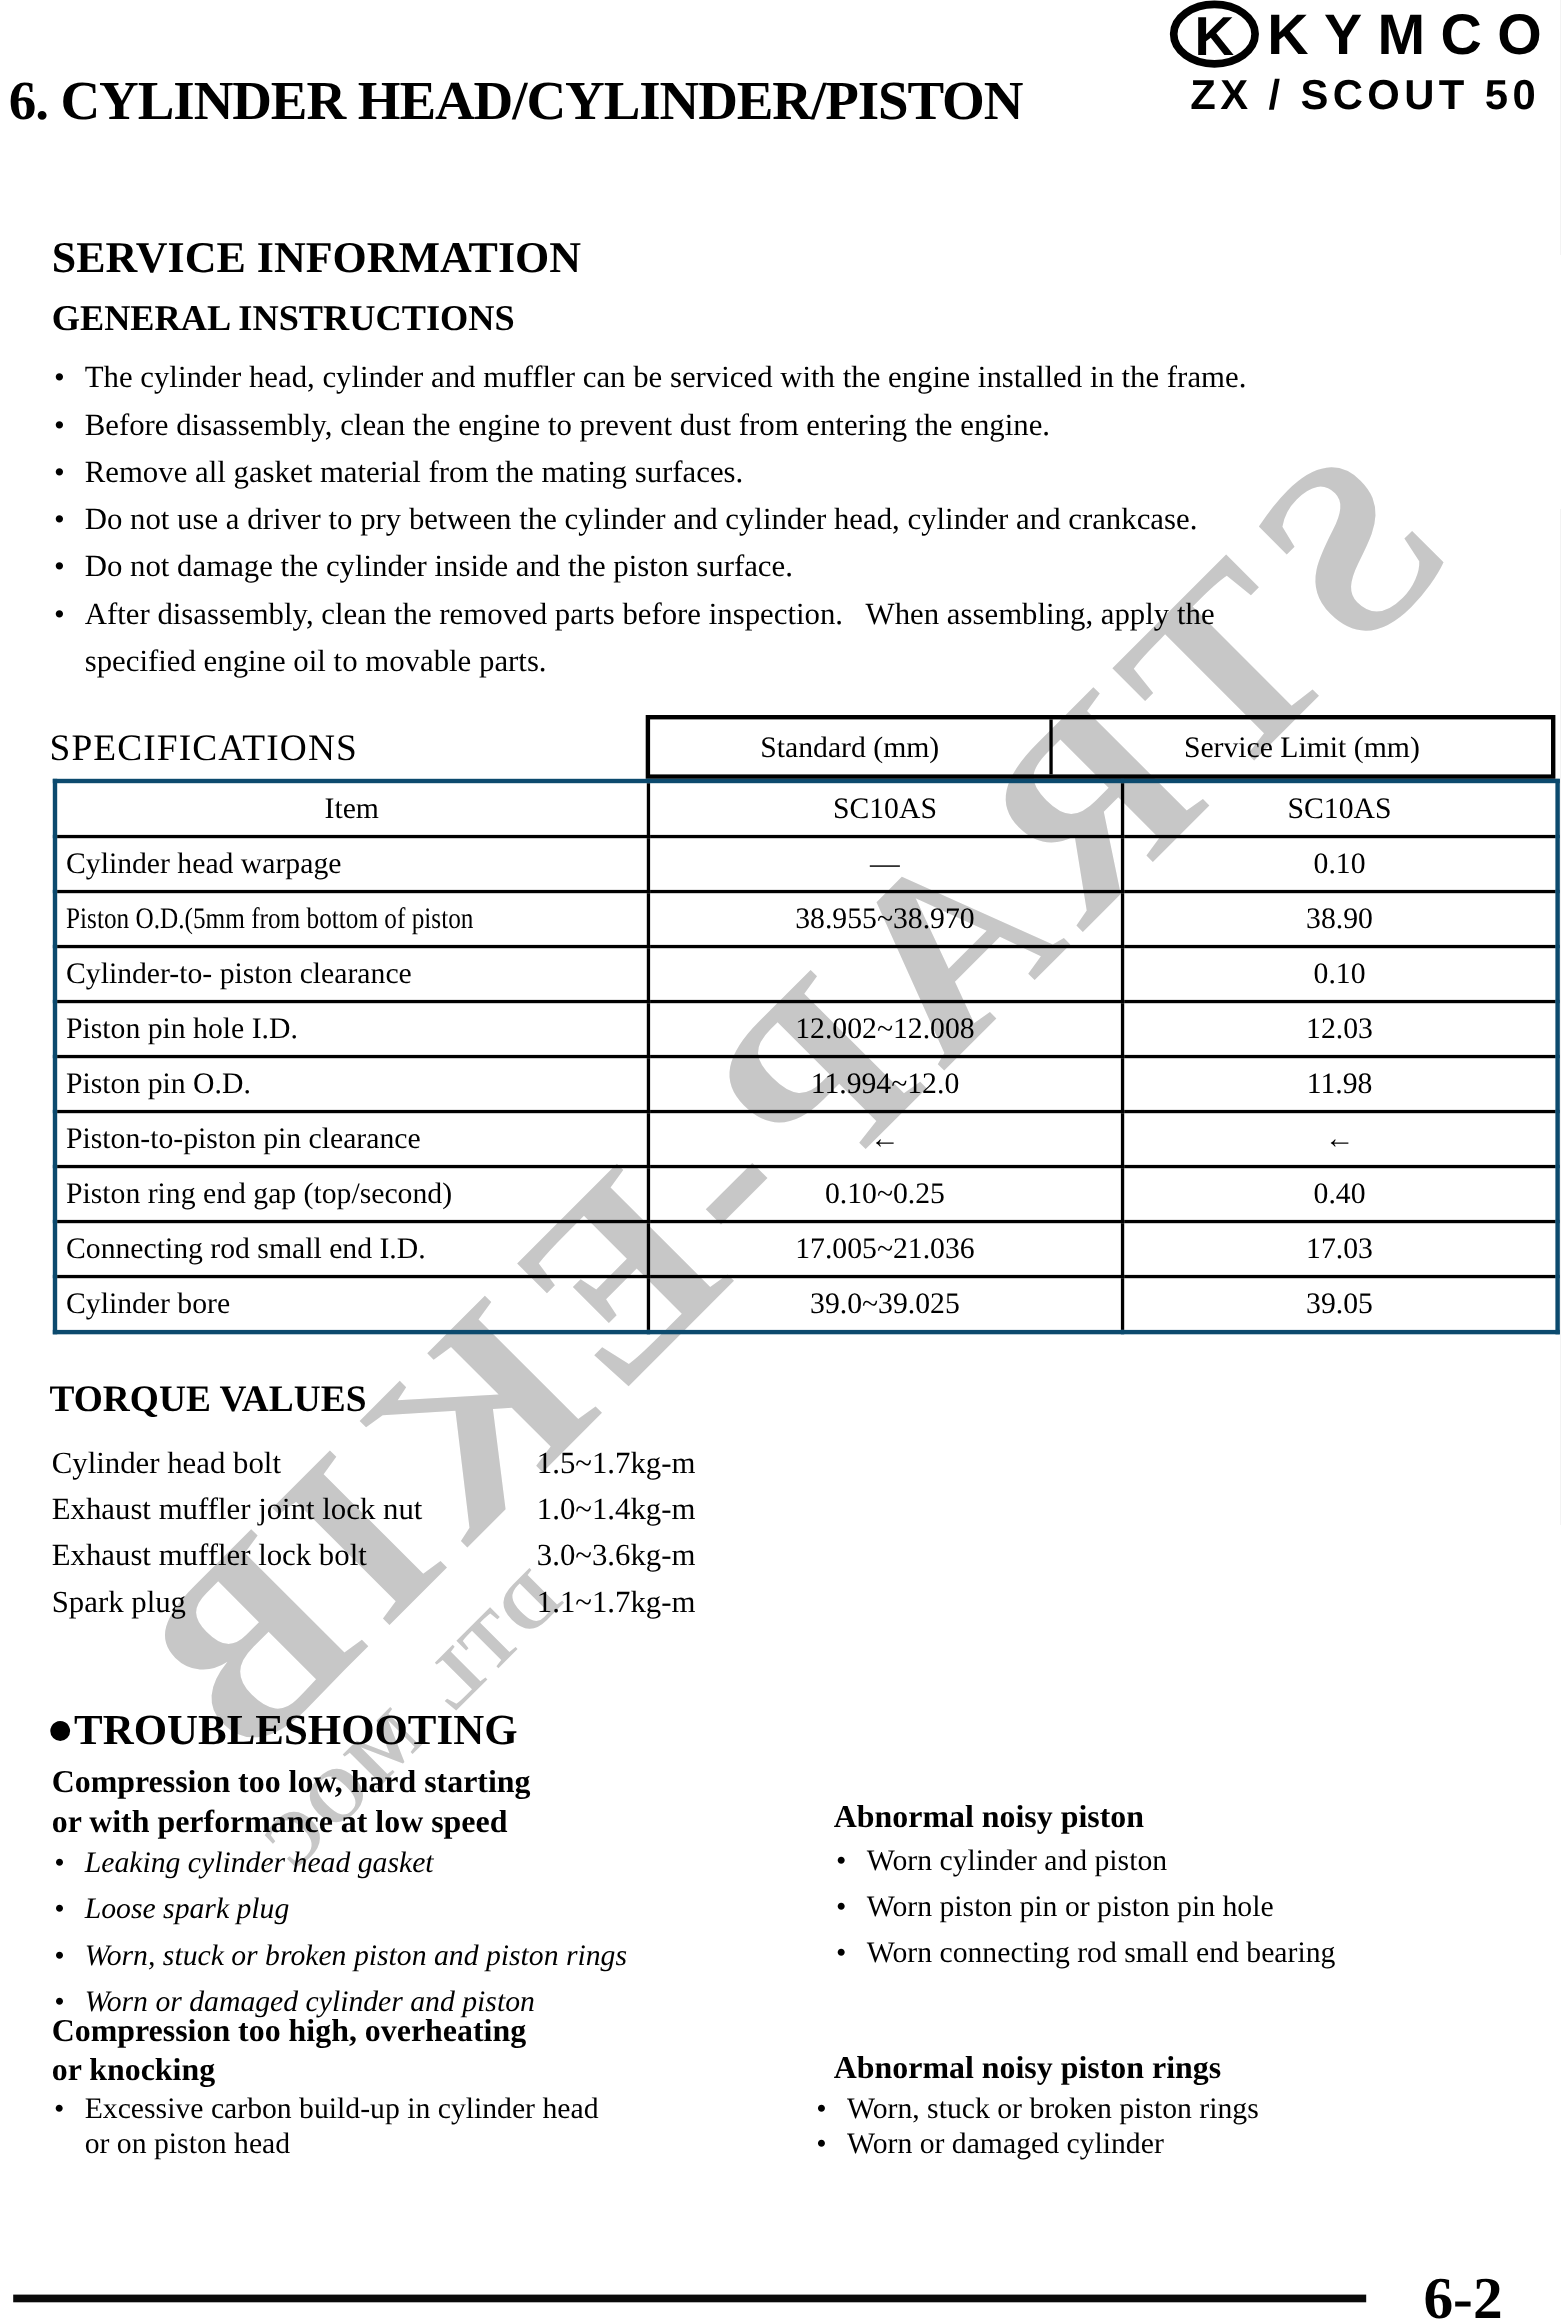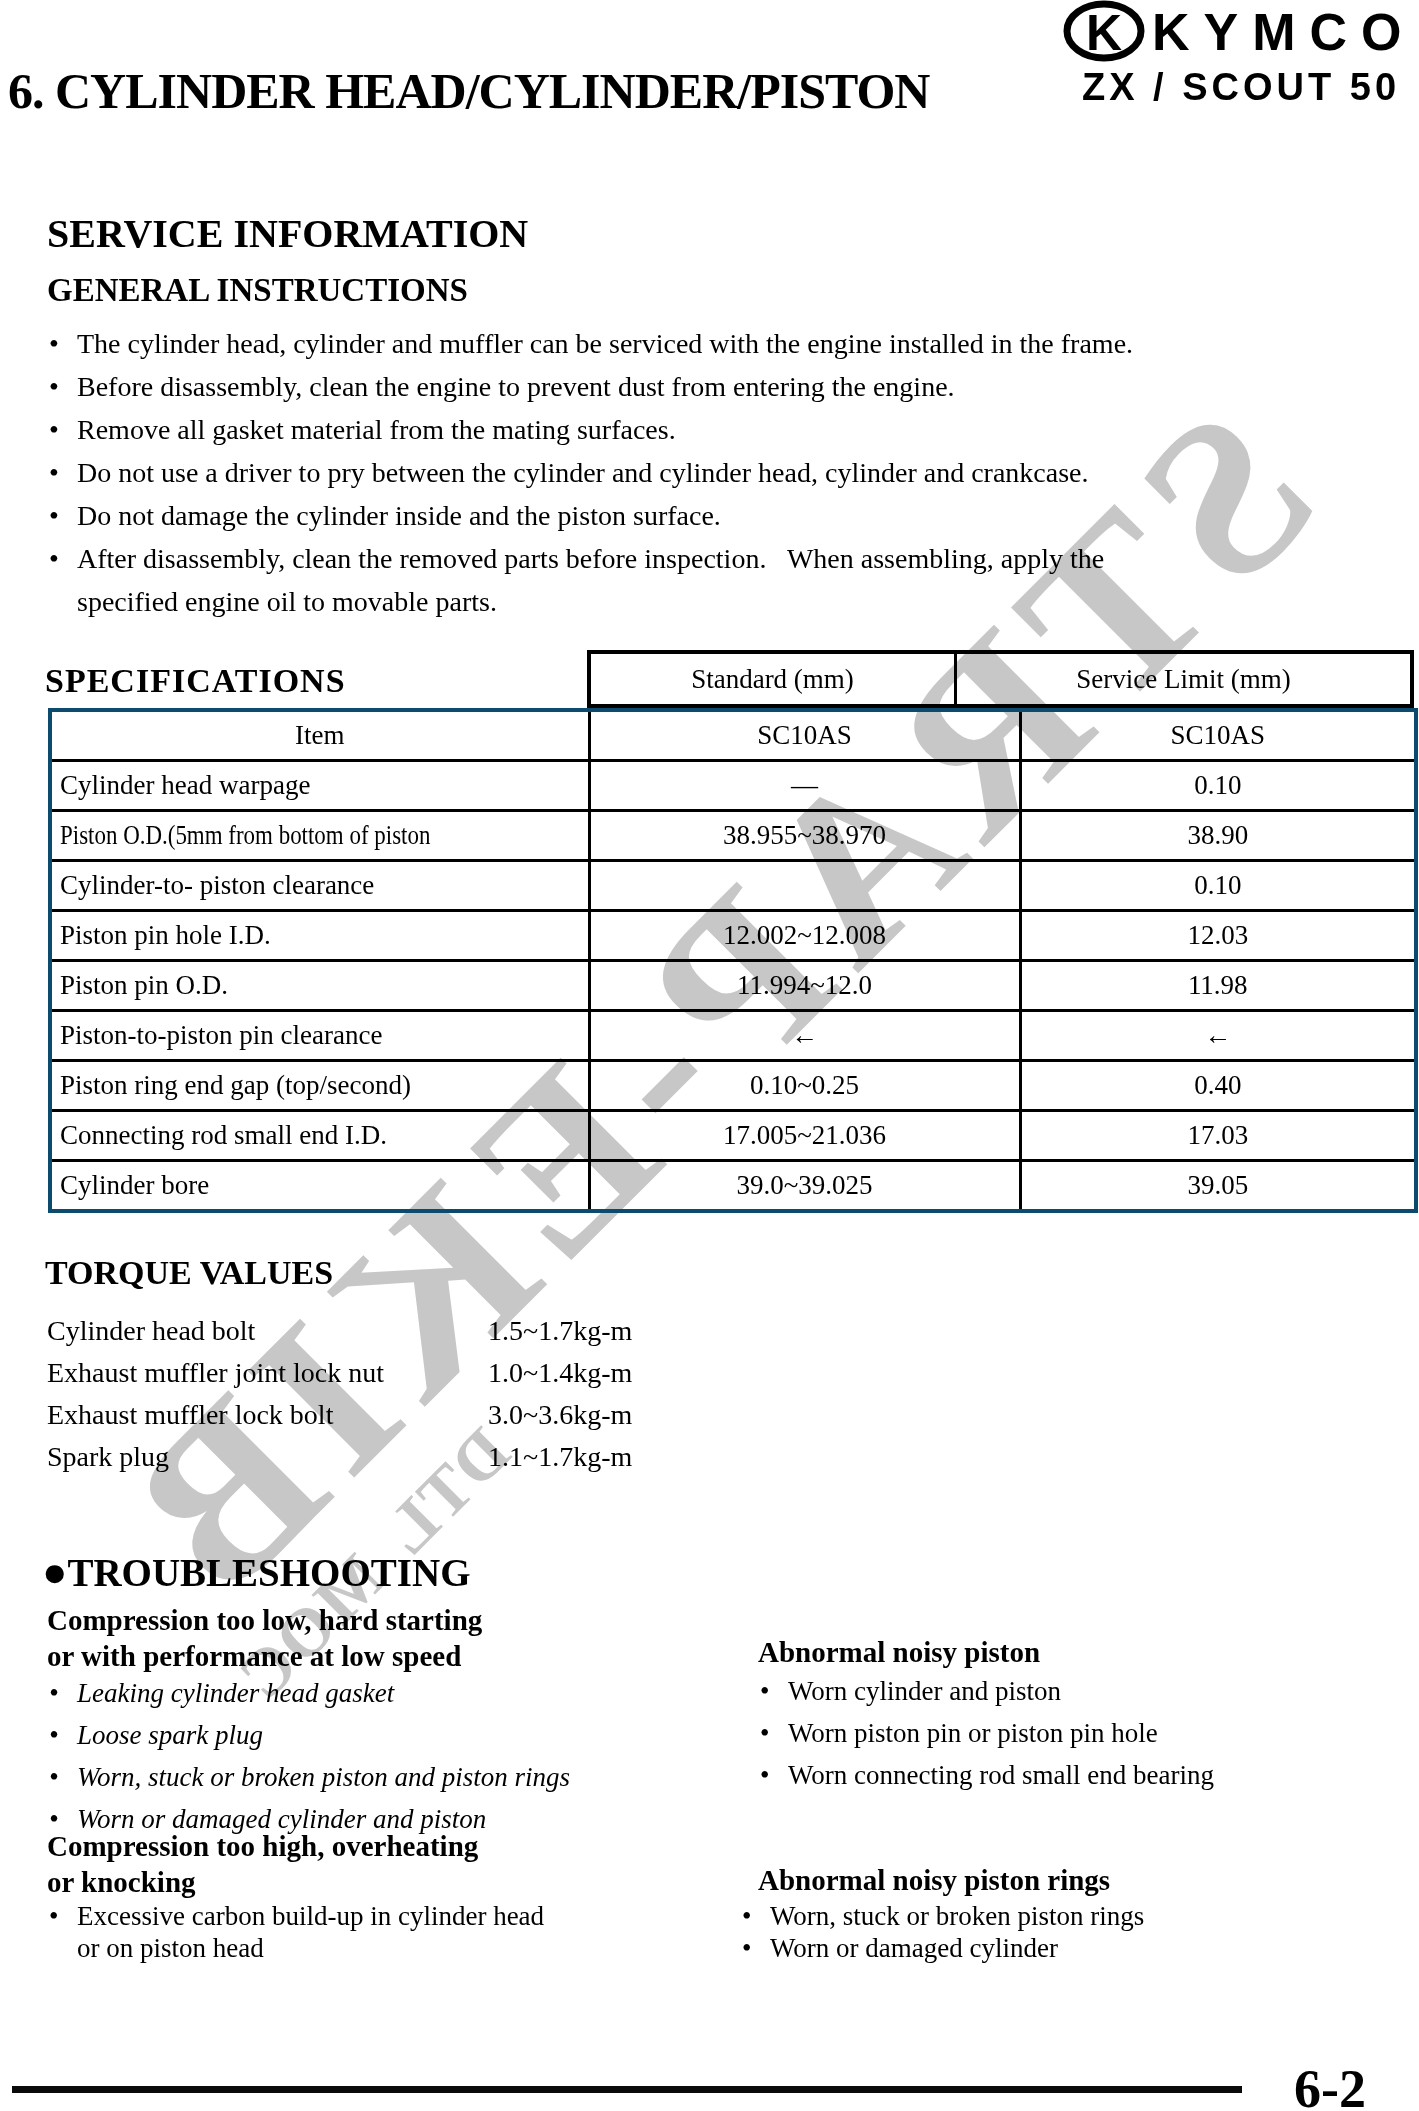--- a/index.html
+++ b/index.html
@@ -15,21 +15,21 @@
   
   #chapter-title{left:8px;top:62px;font-size:50px;font-weight:bold;letter-spacing:-1px;white-space:nowrap;}
   #logo{left:1062px;top:0px;}
   #brand-text{left:1152px;top:2px;font-family:"Liberation Sans",sans-serif;font-weight:bold;
               font-size:52px;letter-spacing:14px;white-space:nowrap;}
   #model-text{left:1082px;top:66px;font-family:"Liberation Sans",sans-serif;font-weight:bold;
               font-size:38px;letter-spacing:4px;white-space:nowrap;}
   
   #service-title{left:47px;top:210px;font-size:40px;font-weight:bold;}
   #general-title{left:47px;top:272px;font-size:33px;font-weight:bold;}
-  #spec-title{left:45px;top:662px;font-size:34px;font-weight:bold;letter-spacing:1px;}
+  #spec-title{left:45px;top:662px;font-size:34px;font-weight:normal;letter-spacing:1px;}
   #torque-title{left:45px;top:1254px;font-size:34px;font-weight:bold;}
   
   ul.blist{list-style:none;margin:0;padding:0;}
   ul.blist li{position:relative;padding-left:30px;white-space:pre-wrap;}
   ul.blist li::before{content:"\2022";position:absolute;left:2px;}
   #instruction-list{left:47px;top:322px;width:1340px;font-size:28px;line-height:43px;}
   
   #spec-headbox{left:587px;top:650px;width:827px;height:58px;border:4px solid #000;
                 box-sizing:border-box;display:flex;font-size:27px;}
   #spec-headbox .hcell{flex:0 0 auto;display:flex;align-items:center;justify-content:center;height:100%;}

